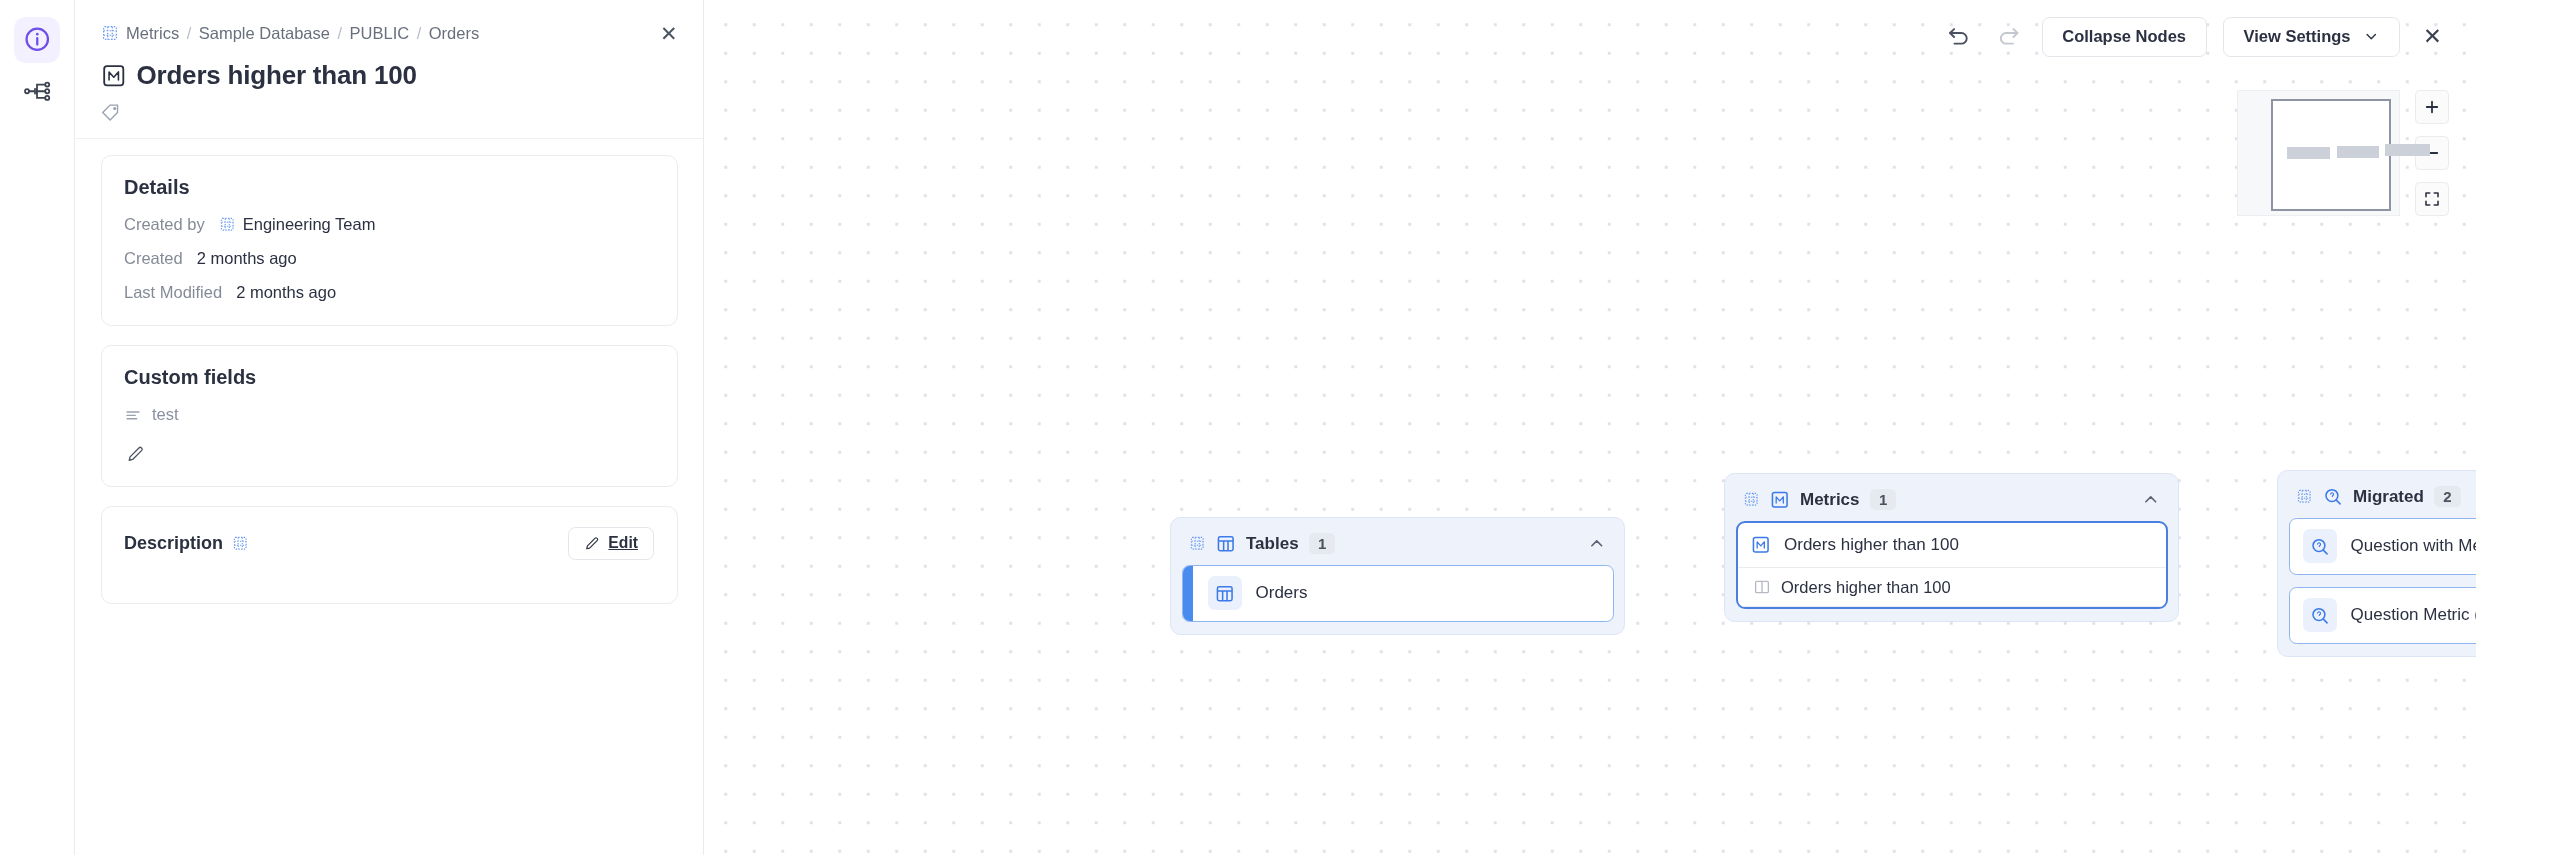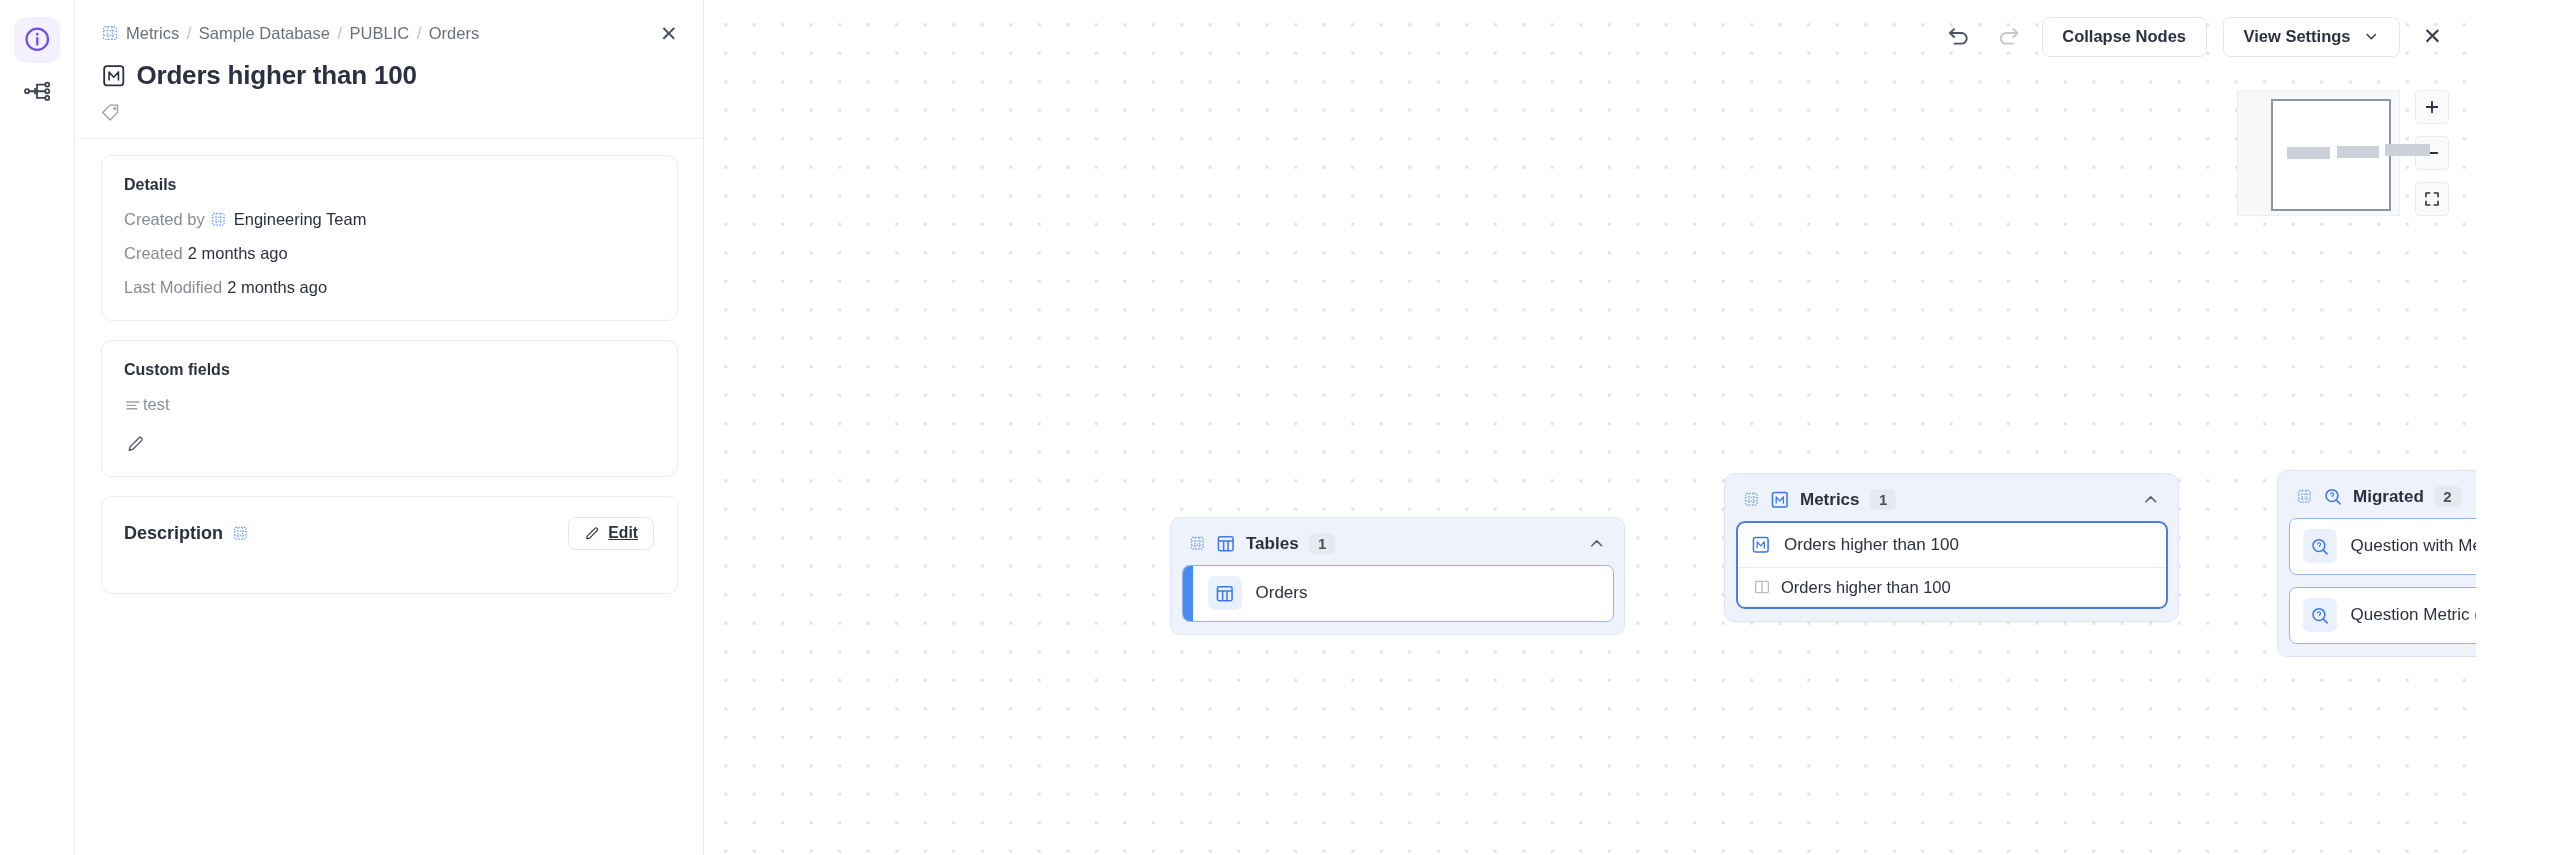--- a/index.html
+++ b/index.html
@@ -70,29 +70,29 @@
   
   .sb-body { padding: 16.5px 25.5px 0 25.5px; }
   .card {
     border: 1.5px solid #e9ebef;
     border-radius: 10.5px;
     margin-bottom: 19.5px;
     padding: 19.5px 22.5px 22.5px 22.5px;
     background: #fff;
   }
   .card-title {
-    font-size: 16px; font-weight: bold; color: #2c3142;
+    font-size: 20px; font-weight: bold; color: #2c3142;
     margin-bottom: 16.5px;
   }
-  .kv { display: flex; align-items: center; gap: 5px; margin-bottom: 15px; font-size: 16.5px;}
+  .kv { display: flex; align-items: center; gap: 14px; margin-bottom: 15px; font-size: 16.5px;}
   .kv:last-child { margin-bottom: 0; }
   .kv .k { color: #858b96; min-width: 0; }
   .kv .v { color: #2c3142; display: flex; align-items: center; gap: 7.5px; }
   .cf-item {
-    display: flex; align-items: center; gap: 1px;
+    display: flex; align-items: center; gap: 10px;
     font-size: 16.5px; color: #8a90a0; margin-bottom: 19.5px;
   }
   .cf-edit { padding-left: 1.5px; }
 
   .desc-head {
     display: flex; margin-bottom: 21px;
   }
   .desc-head .lbl {
     font-size: 18px; font-weight: bold; color: #2c3142;
     display: flex; align-items: center; gap: 9px;

